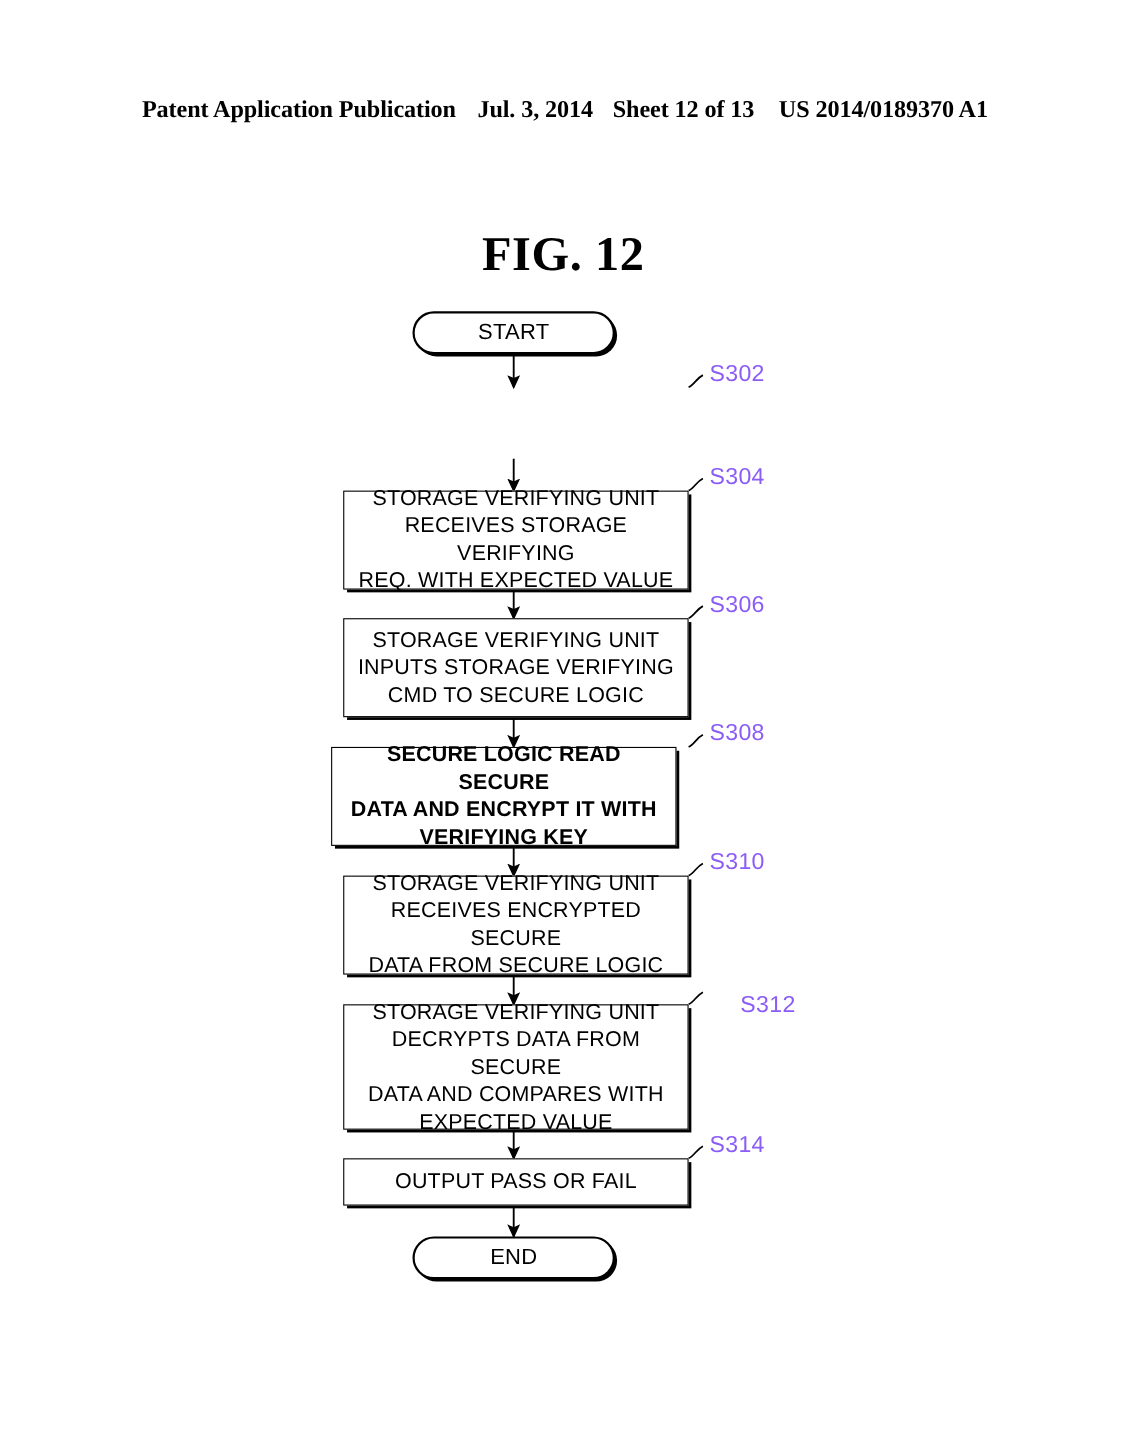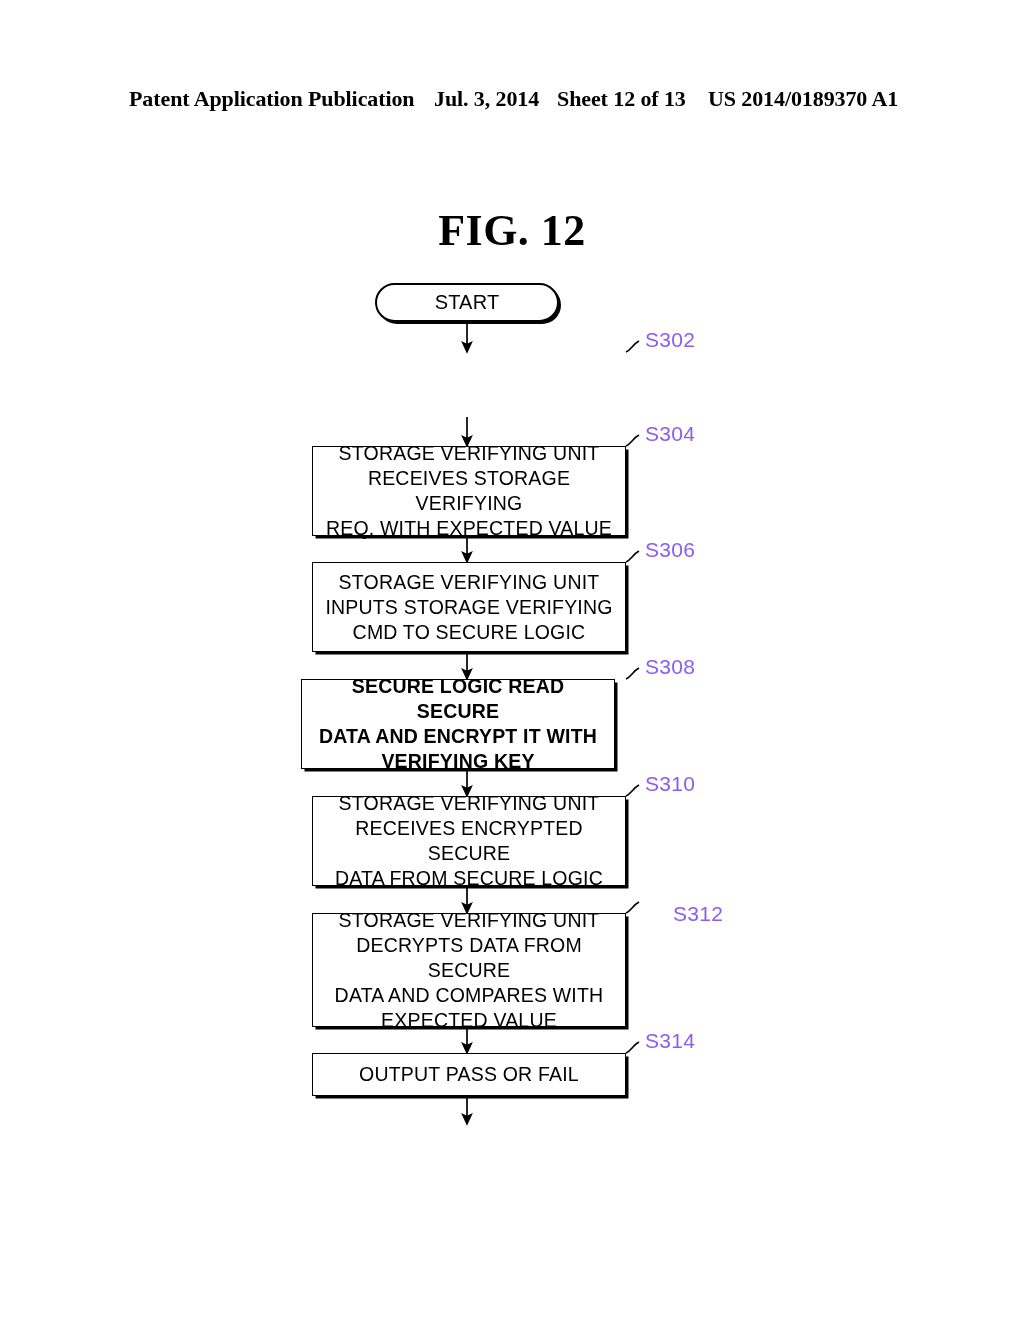--- a/index.html
+++ b/index.html
@@ -173,15 +173,18 @@
     <div class="node proc" style="left:312px; top:913px; width:314px; height:114px;">
       <span class="lbl">STORAGE VERIFYING UNIT<br>DECRYPTS DATA FROM SECURE<br>DATA AND COMPARES WITH<br>EXPECTED VALUE</span>
     </div>
     <div class="stepref" style="left:645px; top:902px;margin-left:28px;">S312</div>
 
     <div class="node proc" style="left:312px; top:1053px; width:314px; height:43px;">
       <span class="lbl">OUTPUT PASS OR FAIL</span>
     </div>
     <div class="stepref" style="left:645px; top:1029px;">S314</div>
 
+    <div class="node term" style="left:375px; top:1124px; width:184px; height:39px;">
+      <span class="lbl">END</span>
+    </div>
 
   </div>
 </div>
 
 </body></html>

